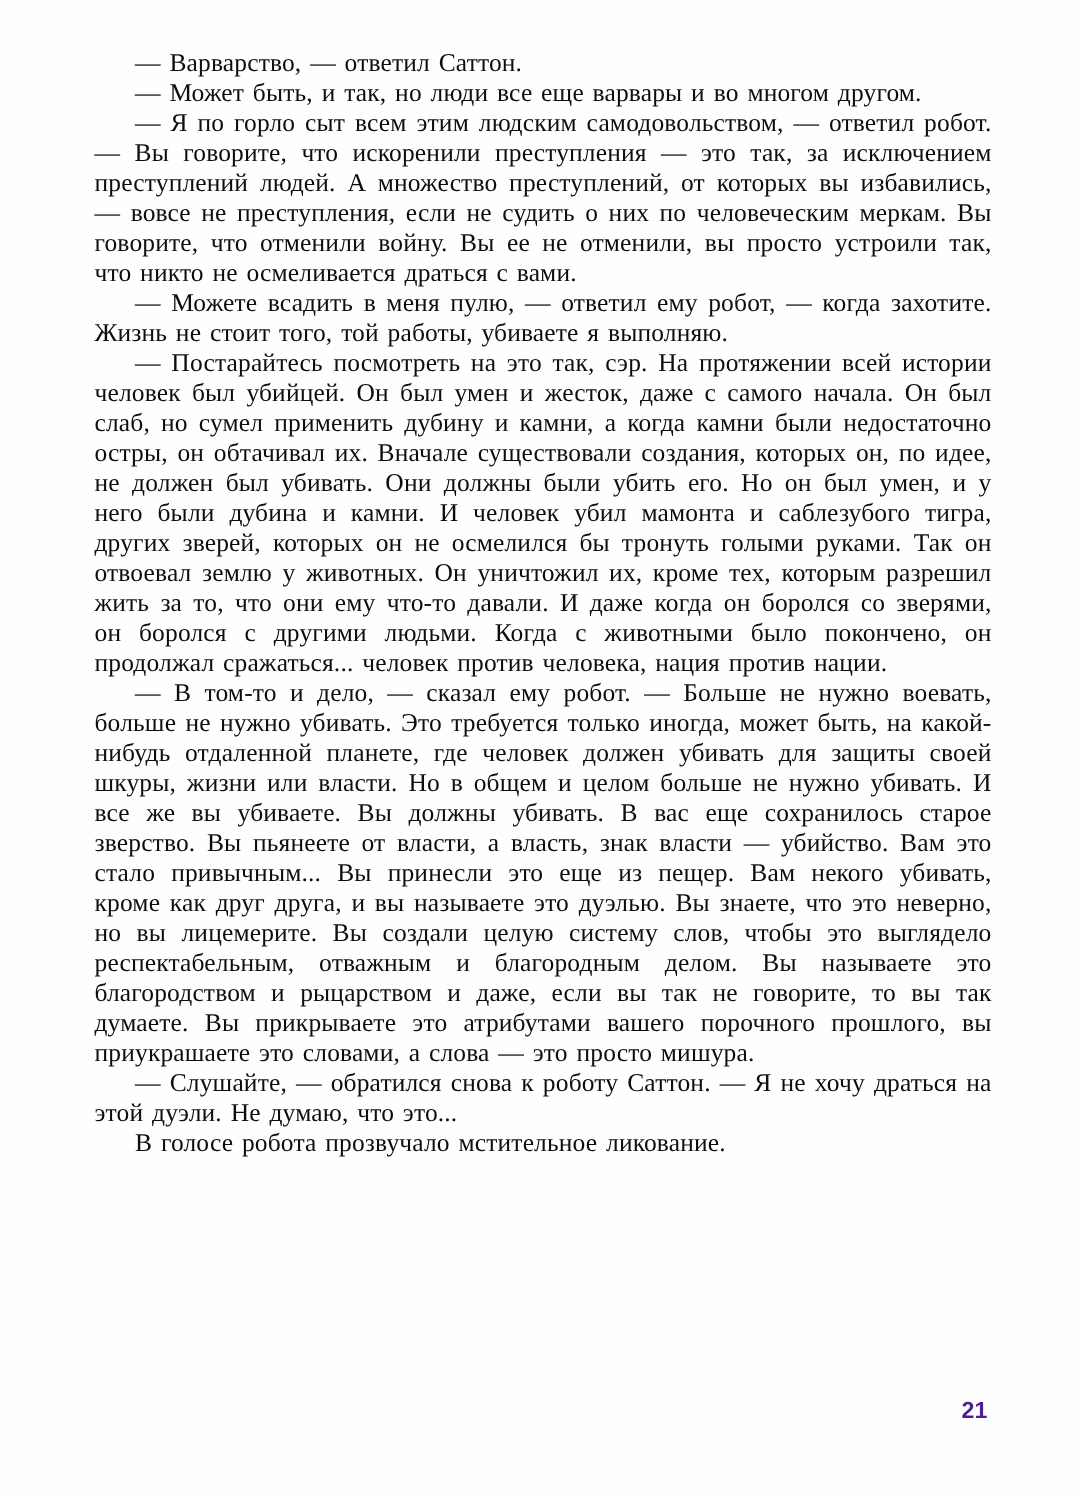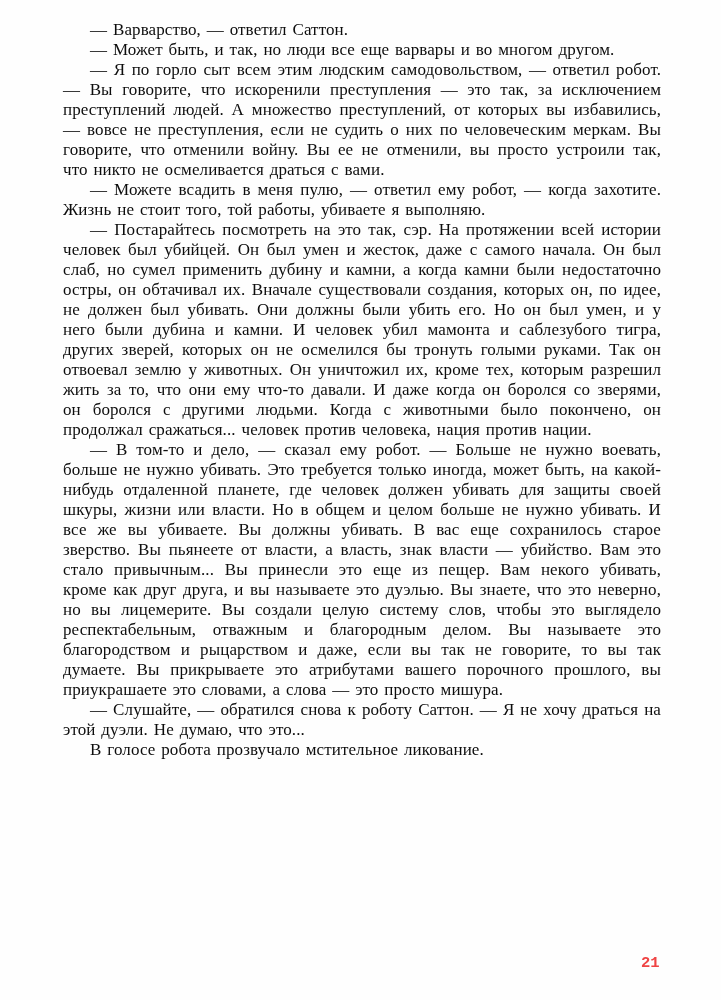--- a/index.html
+++ b/index.html
@@ -13,42 +13,41 @@
     height: 1000px;
     background: #fefefe;
     color: #0d0d0d;
     font-family: "Liberation Serif", "DejaVu Serif", serif;
     overflow: hidden;
     box-sizing: border-box;
   }
   .text-column {
     position: absolute;
     left: 63px;
-    top: 20px;
+    top: 32px;
     width: 598px;
   }
   .text-column p {
     margin: 0;
     padding: 0;
     font-size: 17px;
     line-height: 20px;
     text-align: justify;
     text-indent: 27px;
     letter-spacing: 0.1px;
     word-spacing: 1.5px;
   }
   .page-number {
     position: absolute;
     left: 641px;
     top: 932px;
     font-size: 15.5px;
     font-weight: bold;
-    color: #ef4444;
-    font-family: Liberation Mono, monospace;
-    margin-top: 22px;
+    color: #4c1d95;
+    font-family: Liberation Sans, sans-serif;
   }
 </style>
 </head>
 <body>
 
 <div class="book-page">
   <div class="text-column">
     <p>— Варварство, — ответил Саттон.</p>
     <p>— Может быть, и так, но люди все еще варвары и во многом другом.</p>
     <p>— Я по горло сыт всем этим людским самодовольством, — ответил робот. — Вы говорите, что искоренили преступления — это так, за исключением преступлений людей. А множество преступлений, от которых вы избавились, — вовсе не преступления, если не судить о них по человеческим меркам. Вы говорите, что отменили войну. Вы ее не отменили, вы просто устроили так, что никто не осмеливается драться с вами.</p>

